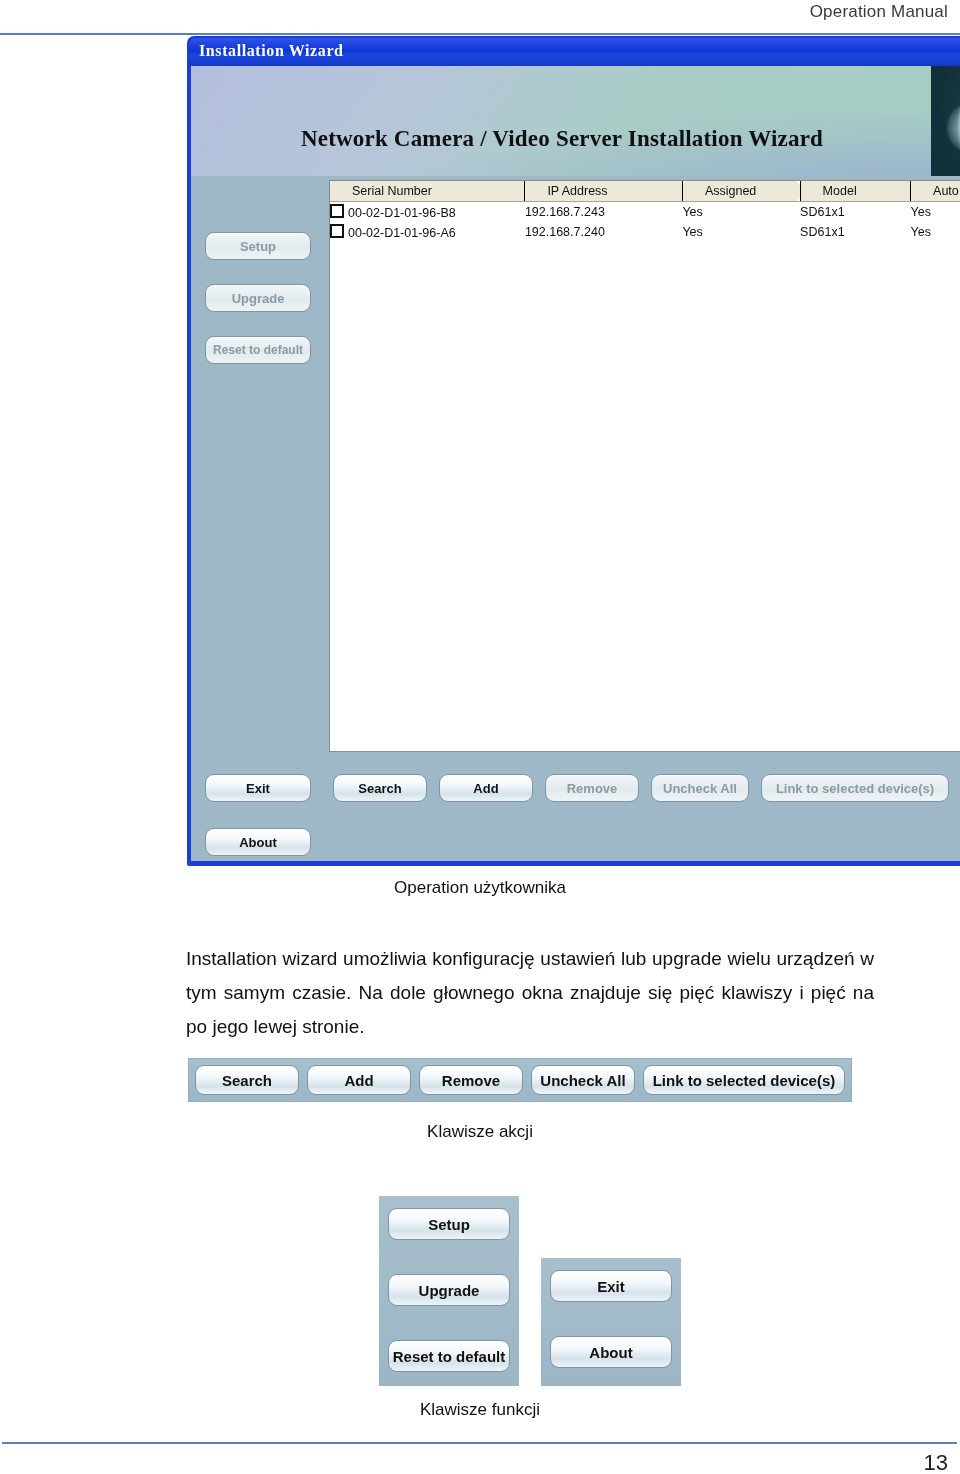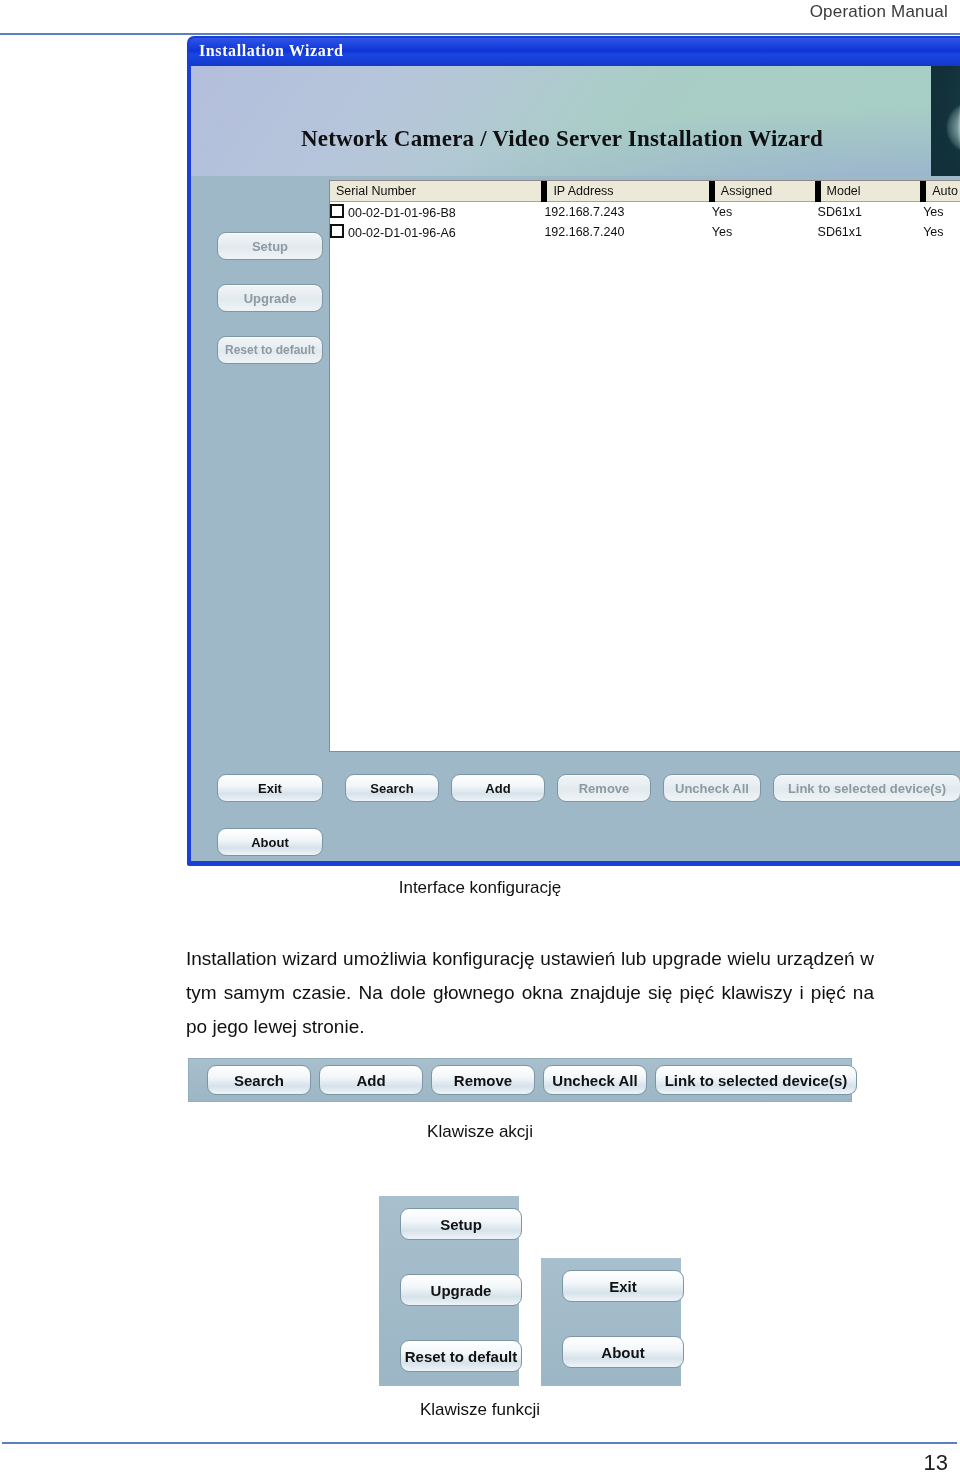--- a/index.html
+++ b/index.html
@@ -105,21 +105,20 @@
     box-shadow: inset 0 1px 0 #fff;
     font-family: "Liberation Sans", sans-serif;
     font-weight: bold; font-size: 13px;
     color: #121212;
     display: flex; align-items: center; justify-content: center;
     text-align: center;
     box-sizing: border-box;
     cursor: pointer;
     user-select: none;
     white-space: nowrap;
-    margin-left: 12px;
   }
   .btn.dim { color: #8d9aa3; background: linear-gradient(180deg,#f2f5f7 0%, #e2eaee 55%, #eff3f6 100%); }
 
   .side .btn { left: 14px; width: 106px; height: 28px; }
   .btn-setup   { top: 56px; }
   .btn-upgrade { top: 108px; }
   .btn-reset   { top: 160px; font-size: 12px; }
   .btn-exit    { top: 598px; }
   .btn-about   { top: 652px; }
 
@@ -129,25 +128,25 @@
     background: #ffffff;
     border: 1px solid #8a8a8a;
     box-sizing: border-box;
   }
   table.devices {
     width: 100%; border-collapse: collapse;
     font-size: 12.5px;
   }
   table.devices th {
     background: #ece9d8;
-    border-right: 6px solid #000000;
+    border-right: 1px solid #000000;
     border-bottom: 1px solid #aaa39a;
     font-weight: normal;
     text-align: left;
-    padding: 3px 6px;
+    padding: 3px 22px;
     color: #111;
     white-space: nowrap;
   }
   table.devices td {
     padding: 2px 0;
     color: #111;
     white-space: nowrap;
     font-size: 12.5px;
   }
   .cb {
@@ -292,21 +291,21 @@
       <div class="btn ab-search">Search</div>
       <div class="btn ab-add">Add</div>
       <div class="btn dim ab-remove">Remove</div>
       <div class="btn dim ab-uncheck">Uncheck All</div>
       <div class="btn dim ab-link">Link to selected device(s)</div>
     </div>
 
   </div>
 </div>
 
-<div class="caption cap-ui">Interface konfigurację</div>
+<div class="caption cap-ui">Operation użytkownika</div>
 
 <div class="para">Installation wizard umożliwia konfigurację ustawień lub upgrade wielu urządzeń w tym samym czasie. Na dole głownego okna znajduje się pięć klawiszy i pięć na po jego lewej stronie.</div>
 
 <div class="strip">
   <div class="btn s-search">Search</div>
   <div class="btn s-add">Add</div>
   <div class="btn s-remove">Remove</div>
   <div class="btn s-uncheck">Uncheck All</div>
   <div class="btn s-link">Link to selected device(s)</div>
 </div>

